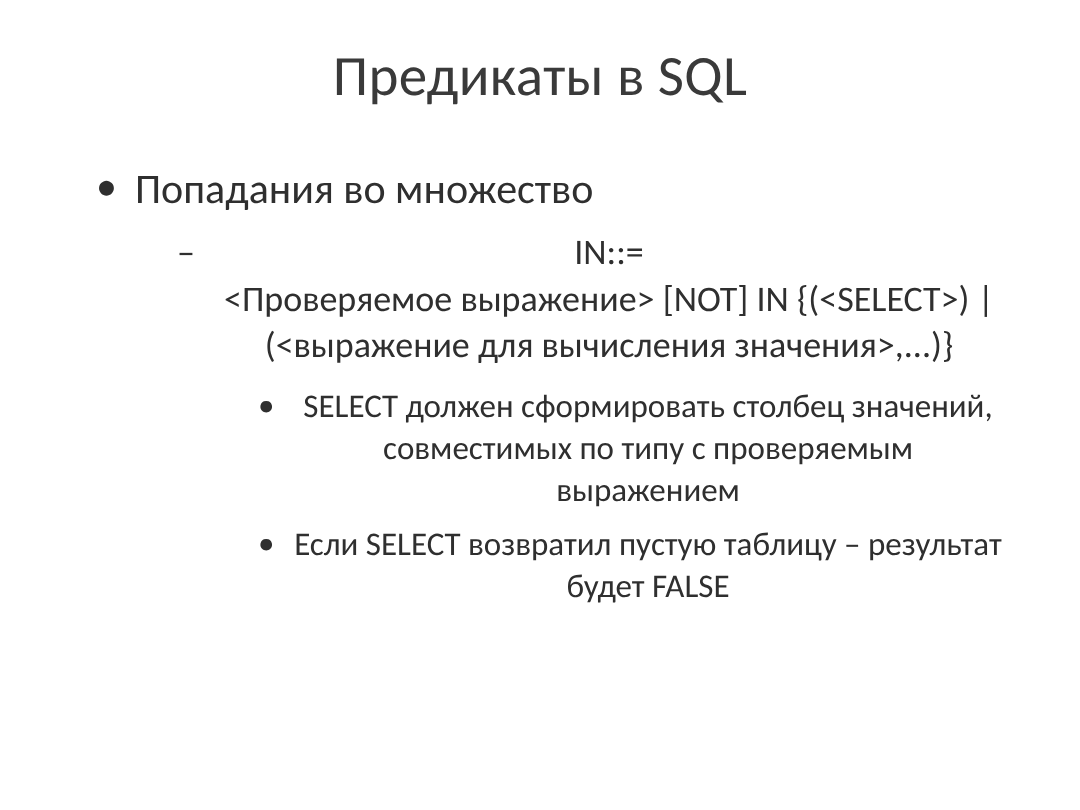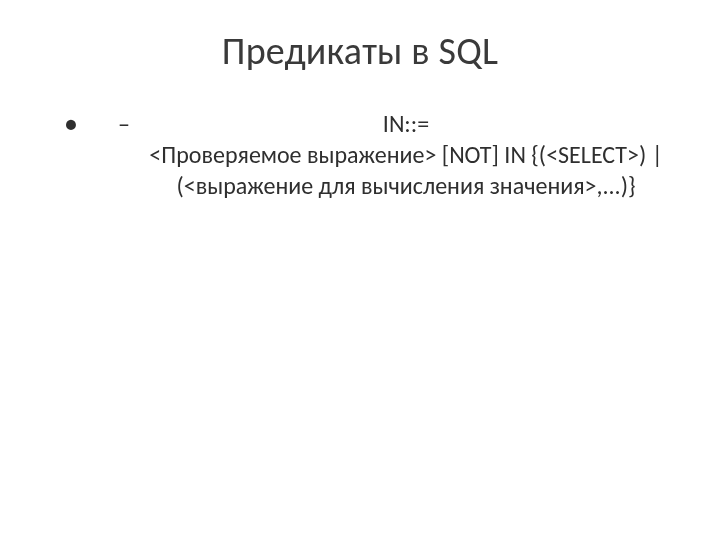--- a/index.html
+++ b/index.html
@@ -90,23 +90,30 @@
     }
   </style>
 </head>
 <body>
 
 <div class="slide">
   <h1 class="title">Предикаты в SQL</h1>
 
   <ul class="level1">
     <li>
+      <span>Попадания во множество</span>
       <ul class="level2">
         <li>
           <span style="white-space:pre-line;">IN::=
 &lt;Проверяемое выражение&gt; [NOT] IN {(&lt;SELECT&gt;) | (&lt;выражение для вычисления значения&gt;,...)}</span>
           <ul class="level3">
+            <li>
+              <span>SELECT должен сформировать столбец значений, совместимых по типу с проверяемым выражением</span>
+            </li>
+            <li>
+              <span>Если SELECT возвратил пустую таблицу – результат будет FALSE</span>
+            </li>
           </ul>
         </li>
       </ul>
     </li>
   </ul>
 </div>
 
 </body></html>

